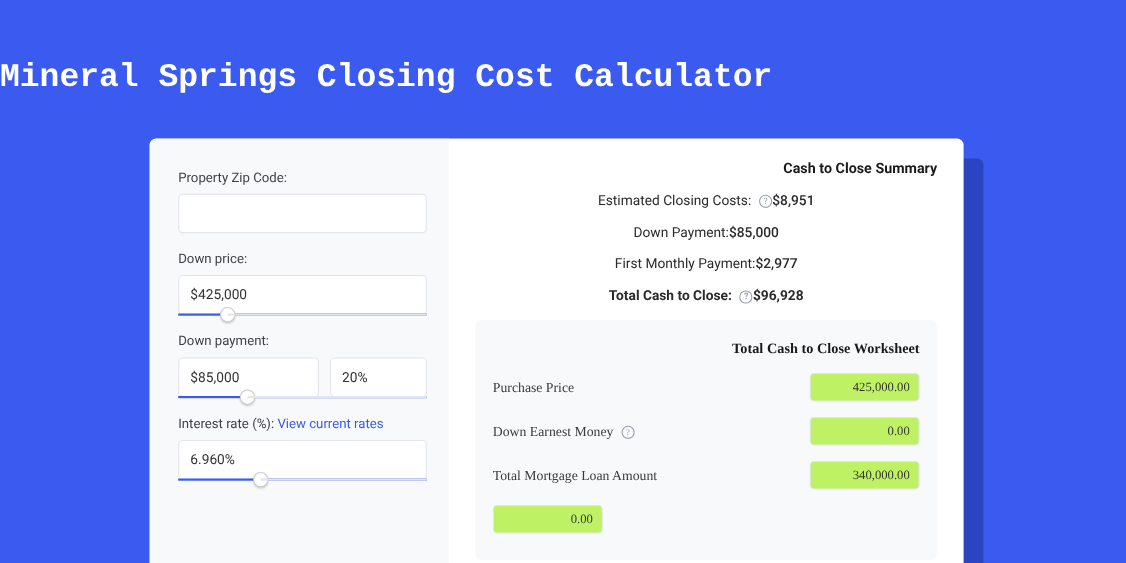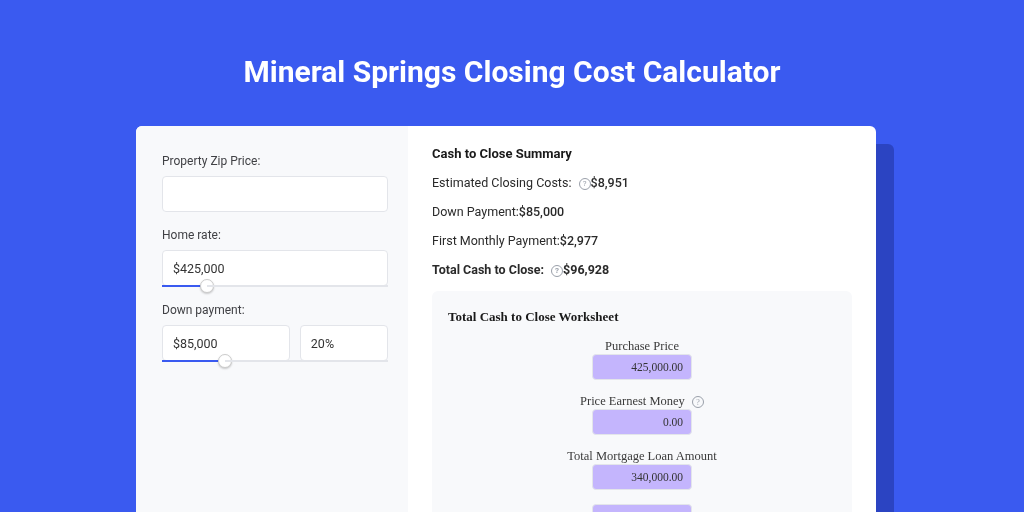--- a/index.html
+++ b/index.html
@@ -8,23 +8,23 @@
     background: #3A5AF0;
     width: 1024px;
     height: 512px;
     overflow: hidden;
     position: relative;
   }
   .page-title {
     color: #fff;
     font-size: 30px;
     font-weight: 700;
-    text-align: center;
     padding-top: 54px;
     padding-bottom: 28px;
+    font-family: Liberation Mono, monospace;
   }
   .card-shadow {
     position: absolute;
     top: 144px;
     left: 174px;
     width: 720px;
     height: 420px;
     background: #2B44C2;
     border-radius: 6px;
   }
@@ -89,24 +89,25 @@
   .link { color:#3A5AF0; text-decoration:none; }
   .right-panel {
     flex: 1;
     padding: 20px 24px 20px 24px;
   }
   .section-title {
     font-size: 13px;
     font-weight: 700;
     color: #1a1a1a;
     margin-bottom: 14px;
+    text-align: right;
   }
   .summary-row {
     display:flex;
-    justify-content:flex-start;
+    justify-content:center;
     align-items:center;
     margin-bottom: 14px;
     font-size: 12.5px;
     color:#2a2a2a;
   }
   .summary-row .val { font-weight: 500; }
   .summary-row.total { font-weight: 700; }
   .summary-row.total .val { font-weight:700; }
   .help-icon {
     display:inline-flex;
@@ -127,24 +128,23 @@
     margin-top: 6px;
     font-family: Liberation Serif, serif;
   }
   .ws-row {
     display:flex;
     justify-content:space-between;
     align-items:center;
     margin-bottom: 14px;
     font-size: 12.5px;
     color:#3a3a3a;
-    flex-direction:column;
   }
   .ws-input {
-    background:#c4b5fd;
+    background:#bef264;
     border:1px solid #E3E5EA;
     border-radius:4px;
     height:26px;
     width:100px;
     padding:0 8px;
     font-size:11.5px;
     text-align:right;
     color:#333;
     font-family: inherit;
   }
@@ -154,43 +154,52 @@
 
 <h1 class="page-title">Mineral Springs Closing Cost Calculator</h1>
 
 <div class="card-shadow"></div>
 
 <div class="card">
 
   <div class="left-panel">
 
     <div class="field-group">
-      <label class="field-label">Property Zip Price:</label>
+      <label class="field-label">Property Zip Code:</label>
       <input class="field-input" value="" style="">
     </div>
 
     <div class="field-group">
-      <label class="field-label">Home rate:</label>
+      <label class="field-label">Down price:</label>
       <input class="field-input" value="$425,000" style="">
       <div class="slider-track partial" style="--pct:20%">
         <div class="slider-thumb" style="left:20%"></div>
       </div>
     </div>
 
     <div class="field-group">
       <label class="field-label">Down payment:</label>
       <div class="dp-row">
         <input class="field-input" value="$85,000" style="">
         <input class="field-input" value="20%" style="">
       </div>
       <div class="slider-track partial" style="--pct:28%">
         <div class="slider-thumb" style="left:28%"></div>
       </div>
     </div>
 
+    <div class="field-group">
+      <label class="field-label">
+        <span>Interest rate (%): </span><a href="#" class="link">View current rates</a>
+      </label>
+      <input class="field-input" value="6.960%" style="">
+      <div class="slider-track partial" style="--pct:33%">
+        <div class="slider-thumb" style="left:33%"></div>
+      </div>
+    </div>
 
   </div>
 
   <div class="right-panel">
 
     <div class="section-title">Cash to Close Summary</div>
 
     <div class="summary-row">
       <span>
         <span>Estimated Closing Costs:</span>
@@ -220,21 +229,21 @@
     <div class="worksheet">
       <div class="section-title">Total Cash to Close Worksheet</div>
 
       <div class="ws-row">
         <span>Purchase Price</span>
         <input class="ws-input" value="425,000.00" style="">
       </div>
 
       <div class="ws-row">
         <span>
-          <span>Price Earnest Money</span>
+          <span>Down Earnest Money</span>
           <span class="help-icon">?</span>
         </span>
         <input class="ws-input" value="0.00" style="">
       </div>
 
       <div class="ws-row">
         <span>Total Mortgage Loan Amount</span>
         <input class="ws-input" value="340,000.00" style="">
       </div>
 

